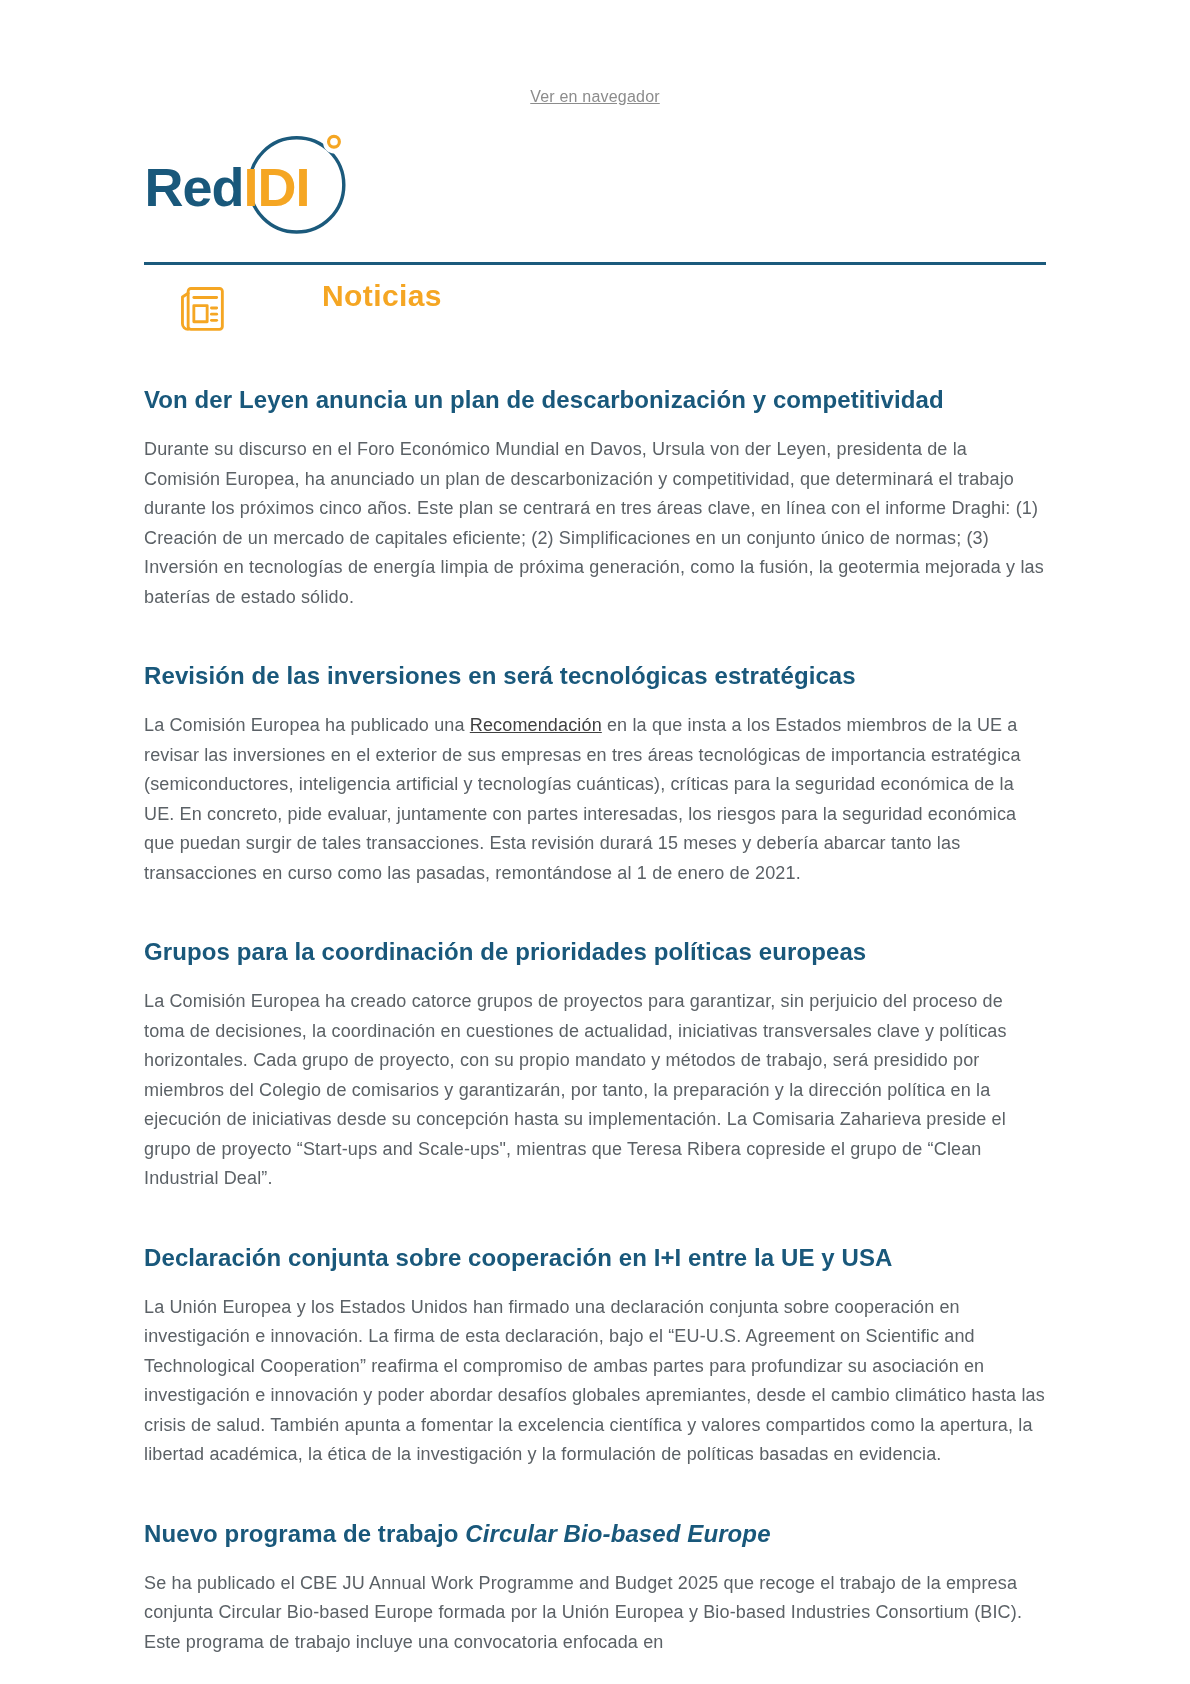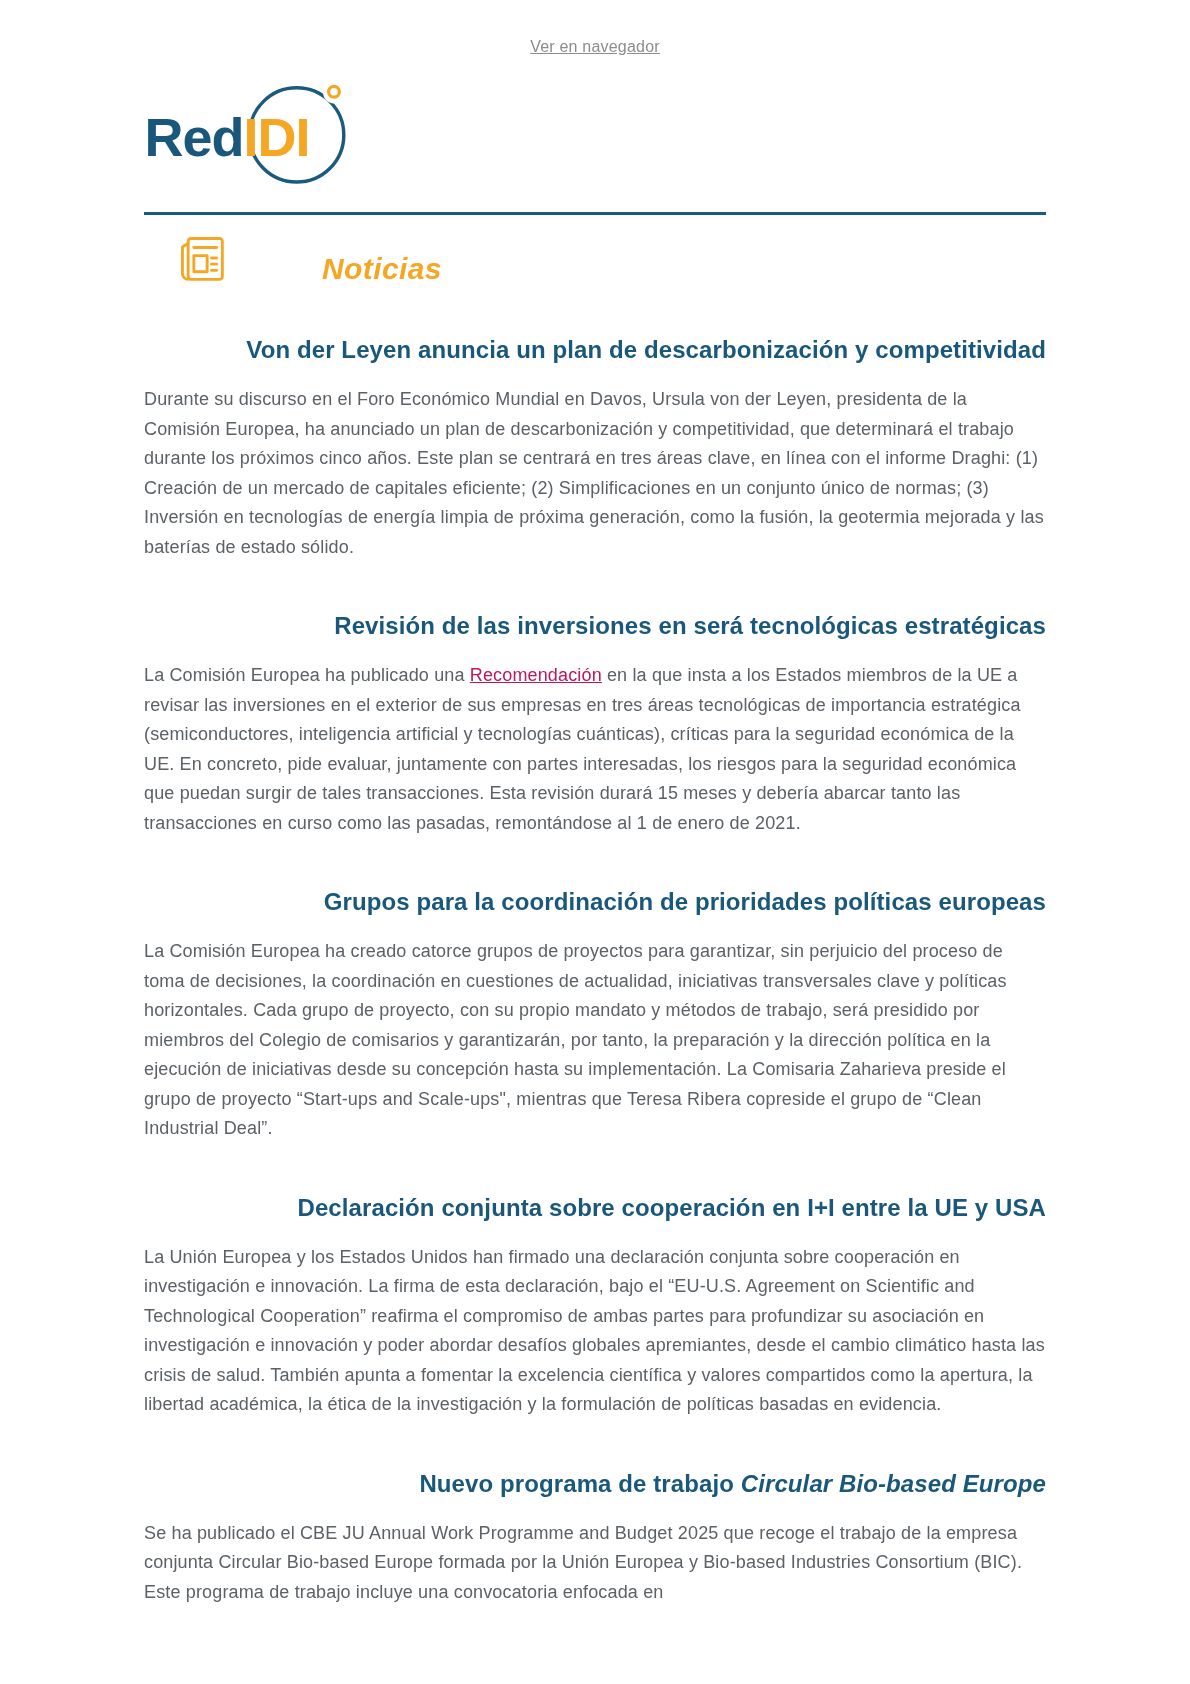--- a/index.html
+++ b/index.html
@@ -3,21 +3,21 @@
 <meta charset="utf-8">
 <style>
   * { margin: 0; padding: 0; box-sizing: border-box; }
   html, body { background: #ffffff; }
   body {
     width: 1190px; height: 1684px;
     overflow: hidden;
     font-family: "Liberation Sans", "DejaVu Sans", sans-serif;
     -webkit-font-smoothing: antialiased;
   }
-  .page { width: 902px; margin: 6px auto; padding-top: 32px; }
+  .page { width: 902px; margin: 0 auto; padding-top: 88px; }
 
   
   .view-link-wrap { text-align: center; }
   .view-link {
     color: #8c8c8c; font-size: 16px; letter-spacing: 0.2px;
     text-decoration: underline; cursor: pointer;
   }
 
   
   .header {
@@ -29,41 +29,40 @@
   .brand-title {
     color: #19587B; font-size: 23px; font-weight: bold; letter-spacing: 0.2px;
   }
   .brand-issue {
     color: #9b9b9b; font-size: 20px; margin-top: 16px; letter-spacing: 0.3px;
   }
 
   .divider { border: none; border-top: 3px solid #1b5a7c; margin-top: 26px; }
 
   
-  .section-header { display: flex; align-items: flex-end; margin-top: 14px; font-style: italic; }
+  .section-header { display: flex; align-items: flex-start; margin-top: 14px; }
   .section-icon { width: 57px; height: 57px; margin-left: 28px; flex: 0 0 auto; }
   .section-title {
     color: #F5A623; font-size: 30px; font-weight: bold; letter-spacing: 0.4px;
     margin-left: 93px;
   }
 
   
   .article { margin-top: 0; }
   .article h2 {
     color: #19587B; font-size: 24px; font-weight: bold; letter-spacing: 0.1px;
     margin-top: 50px;
-    text-align: right;
   }
   .article h2 em { font-style: italic; }
   .article p {
     margin-top: 21px;
     color: #5b6166; font-size: 18px; line-height: 29.5px; letter-spacing: 0.15px;
   }
   .inline-link {
-    color: #be185d; text-decoration: underline; cursor: pointer;
+    color: #404040; text-decoration: underline; cursor: pointer;
   }
 </style>
 </head>
 <body>
 
 <div class="page">
 
   <div class="view-link-wrap">
     <a class="view-link">Ver en navegador</a>
   </div>

